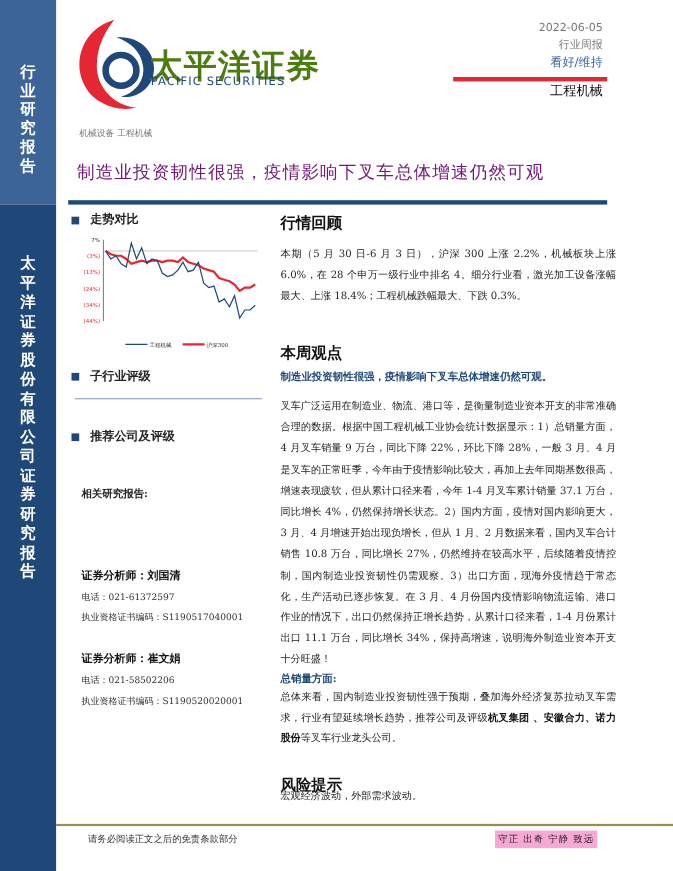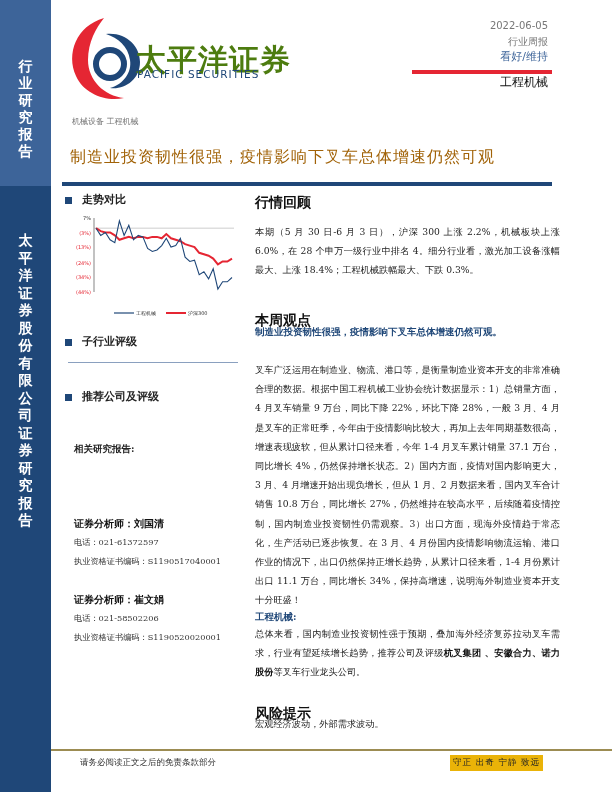--- a/index.html
+++ b/index.html
@@ -20,41 +20,41 @@
              font-family:"DejaVu Sans",sans-serif; letter-spacing:1px; }
 
   .meta { position:absolute; right:64px; top:18px; text-align:right; font-family:"DejaVu Sans",sans-serif; }
   .meta .date { font-size:10px; color:#777; line-height:16px; }
   .meta .type { font-size:10px; color:#777; line-height:15px;text-align:right; }
   .meta .rating { font-size:11px; color:#3d6499; line-height:16px; }
   .red-bar { position:absolute; left:412px; top:70px; width:140px; height:4px; background:#e52633; }
   .meta-sector { position:absolute; right:64px; top:74px; font-size:12px; color:#111; font-family:"DejaVu Sans",sans-serif; }
 
   .breadcrumb { position:absolute; left:72px; top:116px; font-size:8px; color:#777; font-family:"DejaVu Sans",sans-serif; }
-  .main-title { position:absolute; left:70px; top:147px; font-size:16px; color:#a16207; letter-spacing:1px;text-align:center; }
+  .main-title { position:absolute; left:70px; top:147px; font-size:16px; color:#701a75; letter-spacing:1px;text-align:center; }
   .title-rule { position:absolute; left:62px; top:182px; width:490px; height:4px; background:#1f4778; }
 
   .sq { display:inline-block; width:7px; height:7px; background:#1f4778; margin-right:10px; vertical-align:middle; }
   .left-h { position:absolute; left:65px; font-size:11px; font-weight:bold; color:#222; }
   .chart { position:absolute; left:62px; top:212px; width:180px; height:112px; }
   .left-rule { position:absolute; left:68px; top:362px; width:170px; height:1px; background:#8aa0bf; }
   .related { position:absolute; left:74px; top:443px; font-size:9.5px; font-weight:bold; }
 
   .analyst { position:absolute; left:74px; font-size:8.2px; color:#333; line-height:19px; }
   .analyst .name { font-size:10px; font-weight:bold; color:#111; }
   .analyst .sans { font-family:"DejaVu Sans",sans-serif; }
 
   .sec-h { position:absolute; left:255px; font-size:14px; font-weight:bold; color:#111; }
   .para { position:absolute; left:255px; width:305px; font-size:9.2px; line-height:19.2px; color:#222; text-align:justify; }
   .subhead { position:absolute; left:255px; font-size:9.5px; font-weight:bold; color:#1f4778; }
   .b { font-weight:bold; color:#111; }
 
   .footer-rule { position:absolute; left:51px; top:749px; width:561px; height:2px; background:#9c8c52; }
   .footer-left { position:absolute; left:80px; top:757px; font-size:8.5px; color:#333; }
-  .footer-right { position:absolute; left:450px; top:755px; font-size:8.5px; color:#222; background:#eab308; padding:2px 3px; letter-spacing:1px; }
+  .footer-right { position:absolute; left:450px; top:755px; font-size:8.5px; color:#222; background:#f9a8d4; padding:2px 3px; letter-spacing:1px; }
 </style>
 </head>
 <body>
 
 <div class="sidebar-top"></div>
 <div class="sidebar-bottom"></div>
 <div class="vtext vtext-top" id="vtop">
     <span>行</span>
     <span>业</span>
     <span>研</span>
@@ -140,24 +140,24 @@
 <div class="analyst" style="top:590px;">
   <div class="name">证券分析师：崔文娟</div>
   <div>电话：021-58502206</div>
   <div>执业资格证书编码：S1190520020001</div>
 </div>
 
 <div class="sec-h" style="top:194px;">行情回顾</div>
 <div class="para" style="top:222px;">本期（5 月 30 日-6 月 3 日），沪深 300 上涨 2.2%，机械板块上涨 6.0%，在 28 个申万一级行业中排名 4。细分行业看，激光加工设备涨幅最大、上涨 18.4%；工程机械跌幅最大、下跌 0.3%。</div>
 
 <div class="sec-h" style="top:312px;">本周观点</div>
-<div class="subhead" style="top:326px;">制造业投资韧性很强，疫情影响下叉车总体增速仍然可观。</div>
+<div class="subhead" style="top:336px;">制造业投资韧性很强，疫情影响下叉车总体增速仍然可观。</div>
 <div class="para" style="top:360px;">叉车广泛运用在制造业、物流、港口等，是衡量制造业资本开支的非常准确合理的数据。根据中国工程机械工业协会统计数据显示：1）总销量方面，4 月叉车销量 9 万台，同比下降 22%，环比下降 28%，一般 3 月、4 月是叉车的正常旺季，今年由于疫情影响比较大，再加上去年同期基数很高，增速表现疲软，但从累计口径来看，今年 1-4 月叉车累计销量 37.1 万台，同比增长 4%，仍然保持增长状态。2）国内方面，疫情对国内影响更大， 3 月、4 月增速开始出现负增长，但从 1 月、2 月数据来看，国内叉车合计销售 10.8 万台，同比增长 27%，仍然维持在较高水平，后续随着疫情控制，国内制造业投资韧性仍需观察。3）出口方面，现海外疫情趋于常态化，生产活动已逐步恢复。在 3 月、4 月份国内疫情影响物流运输、港口作业的情况下，出口仍然保持正增长趋势，从累计口径来看，1-4 月份累计出口 11.1 万台，同比增长 34%，保持高增速，说明海外制造业资本开支十分旺盛！</div>
 
-<div class="subhead" style="top:611px;">工程机械:</div>
+<div class="subhead" style="top:611px;">总销量方面:</div>
 <div class="para" style="top:624px;"><span>总体来看，国内制造业投资韧性强于预期，叠加海外经济复苏拉动叉车需求，行业有望延续增长趋势，推荐公司及评级</span><span class="b">杭叉集团 、安徽合力、诺力股份</span><span>等叉车行业龙头公司。</span></div>
 
 <div class="sec-h" style="top:690px;margin-top:15px;">风险提示</div>
 <div class="para" style="top:714px;">宏观经济波动，外部需求波动。</div>
 
 <div class="footer-rule"></div>
 <div class="footer-left">请务必阅读正文之后的免责条款部分</div>
 <div class="footer-right">守正 出奇 宁静 致远</div>
 
 </body></html>

